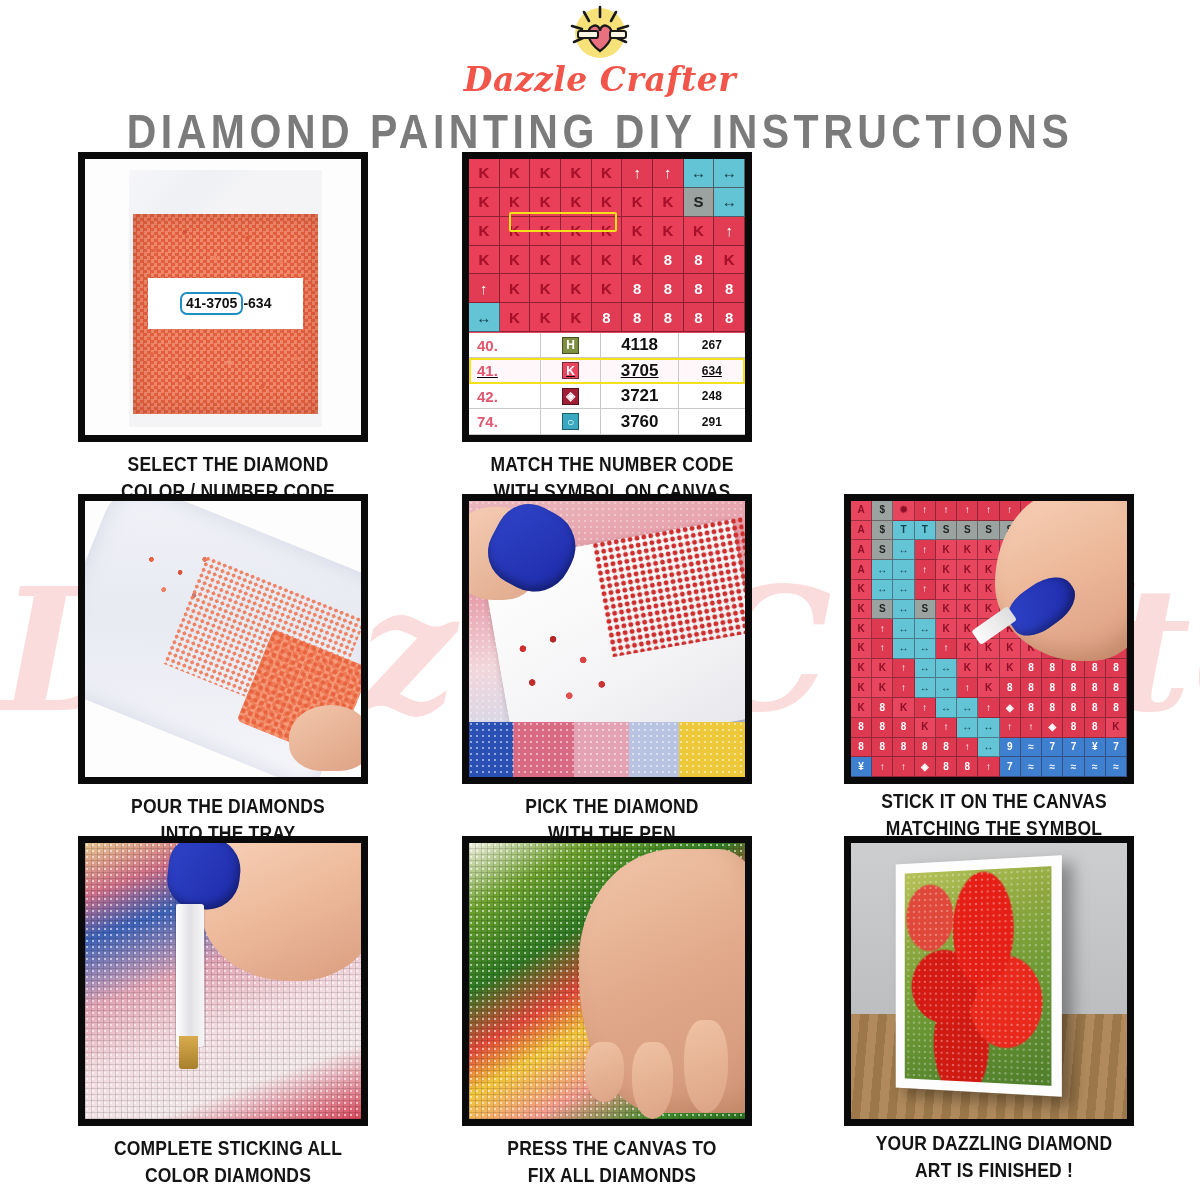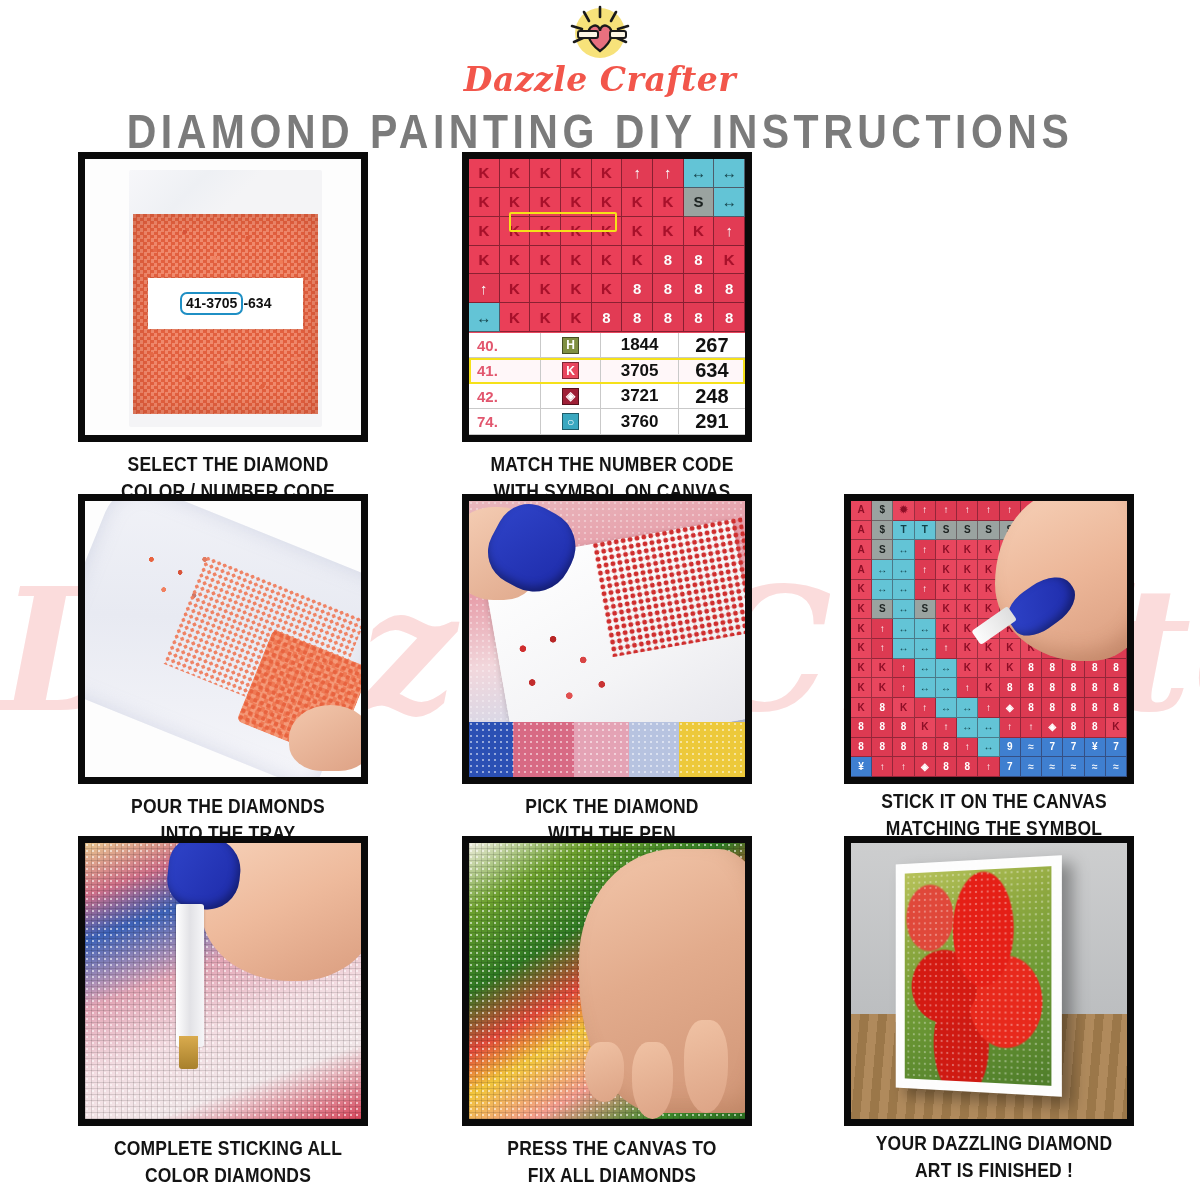--- a/index.html
+++ b/index.html
@@ -208,23 +208,23 @@
   }
   .lcode {
     width: 28%; height: 100%;
     display: flex; align-items: center; justify-content: center;
     font-weight: 700; font-size: 17px; color: #111;
     border-right: 1px solid #c9c9c9;
   }
   .lcnt {
     width: 24%; height: 100%;
     display: flex; align-items: center; justify-content: center;
-    font-weight: 700; font-size: 20px; color: #111;
-  }
-  .lrow.hl { outline: 2.5px solid #f5e119; outline-offset: -2px; background: #fff7f9; }
+    font-weight: 700; font-size: 12px; color: #111;
+  }
+  .lrow.hl { outline: 2.5px solid #f5e119; outline-offset: -2px; background: #fff7f9; text-decoration: underline; }
 
   
   .beadfield {
     position: absolute; inset: 0;
     background-image:
       radial-gradient(circle at 2px 2px, rgba(255,255,255,.55) 0 1px, transparent 1.4px),
       repeating-linear-gradient(90deg, rgba(0,0,0,.12) 0 1px, transparent 1px 6px),
       repeating-linear-gradient(0deg, rgba(0,0,0,.12) 0 1px, transparent 1px 6px);
     background-size: 6px 6px, 6px 6px, 6px 6px;
   }
@@ -585,21 +585,21 @@
             </div>
             <div class="hl-box"></div>
           </div>
 
           <div class="legend">
             <div class="lrow">
               <div class="lno">40.</div>
               <div class="lsym">
                 <span class="swatch" style="background:#7f8f42">H</span>
               </div>
-              <div class="lcode">1844</div>
+              <div class="lcode">4118</div>
               <div class="lcnt">267</div>
             </div>
             <div class="lrow hl">
               <div class="lno">41.</div>
               <div class="lsym">
                 <span class="swatch" style="background:#e8465e">K</span>
               </div>
               <div class="lcode">3705</div>
               <div class="lcnt">634</div>
             </div>

